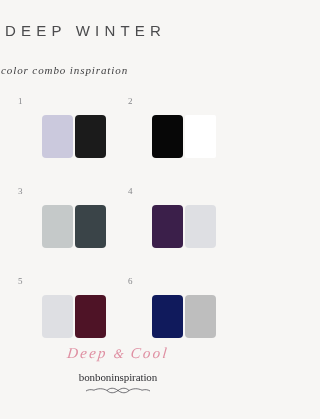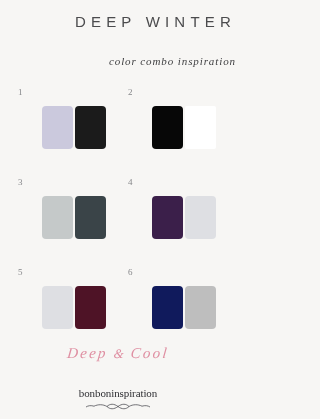--- a/index.html
+++ b/index.html
@@ -17,22 +17,22 @@
   .pin {
     position: relative;
     width: 236px;
     height: 419px;
     background: #f7f6f4;
     box-sizing: border-box;
   }
 
   
   .header {
-    padding-top: 14px;
-    text-align: right;
+    padding-top: 23px;
+    text-align: left;
   }
   .title {
     font-family: "Liberation Sans", sans-serif;
     font-size: 15px;
     letter-spacing: 5.2px;
     color: #4b4b4d;
     font-weight: 400;
     text-indent: 5px;
     line-height: 1.1;
   }
@@ -97,21 +97,21 @@
   }
   .script .amp {
     font-size: 13px;
     letter-spacing: 1px;
   }
 
   .brand-block {
     position: absolute;
     left: 0;
     right: 0;
-    bottom: 8px;
+    bottom: 24px;
     text-align: center;
   }
   .brand {
     font-family: "Liberation Serif", serif;
     font-size: 11px;
     color: #2f2f33;
     letter-spacing: -0.1px;
     line-height: 1;
   }
   .flourish {

